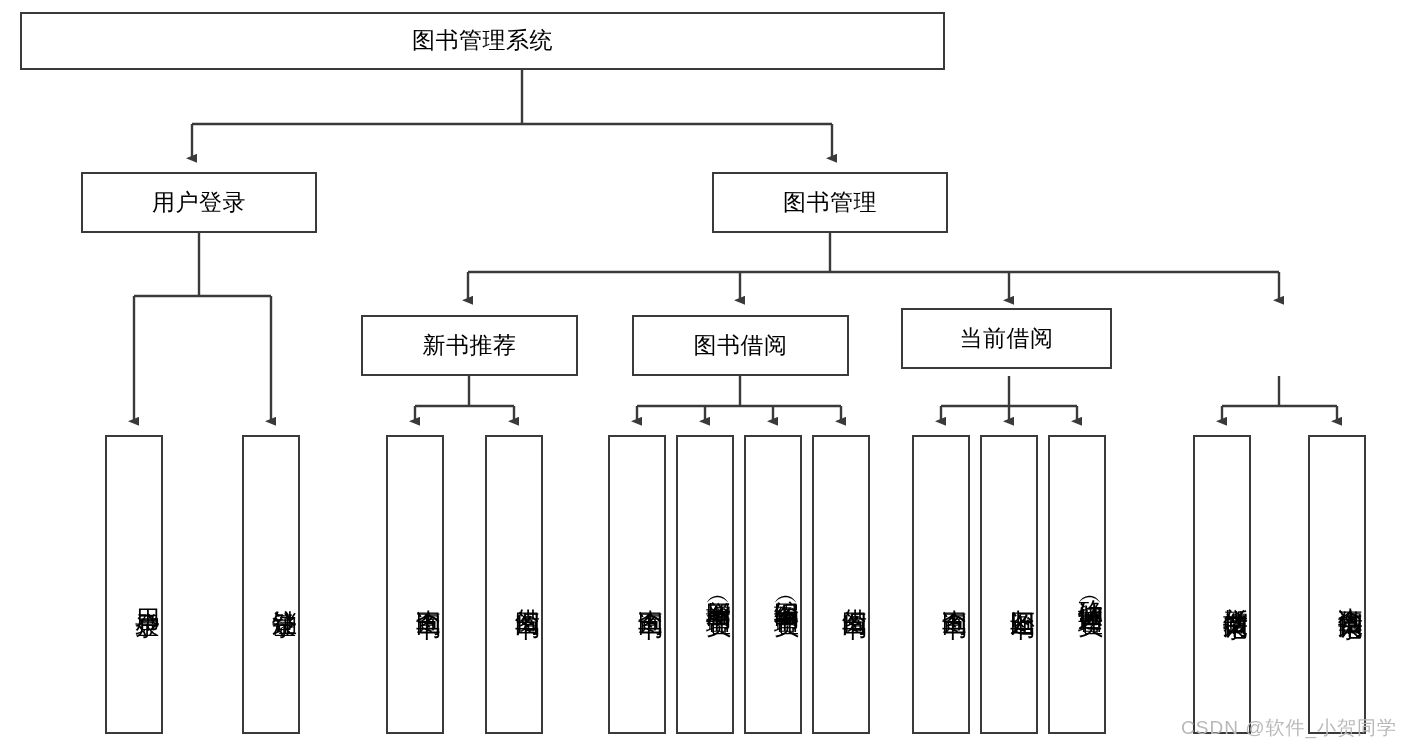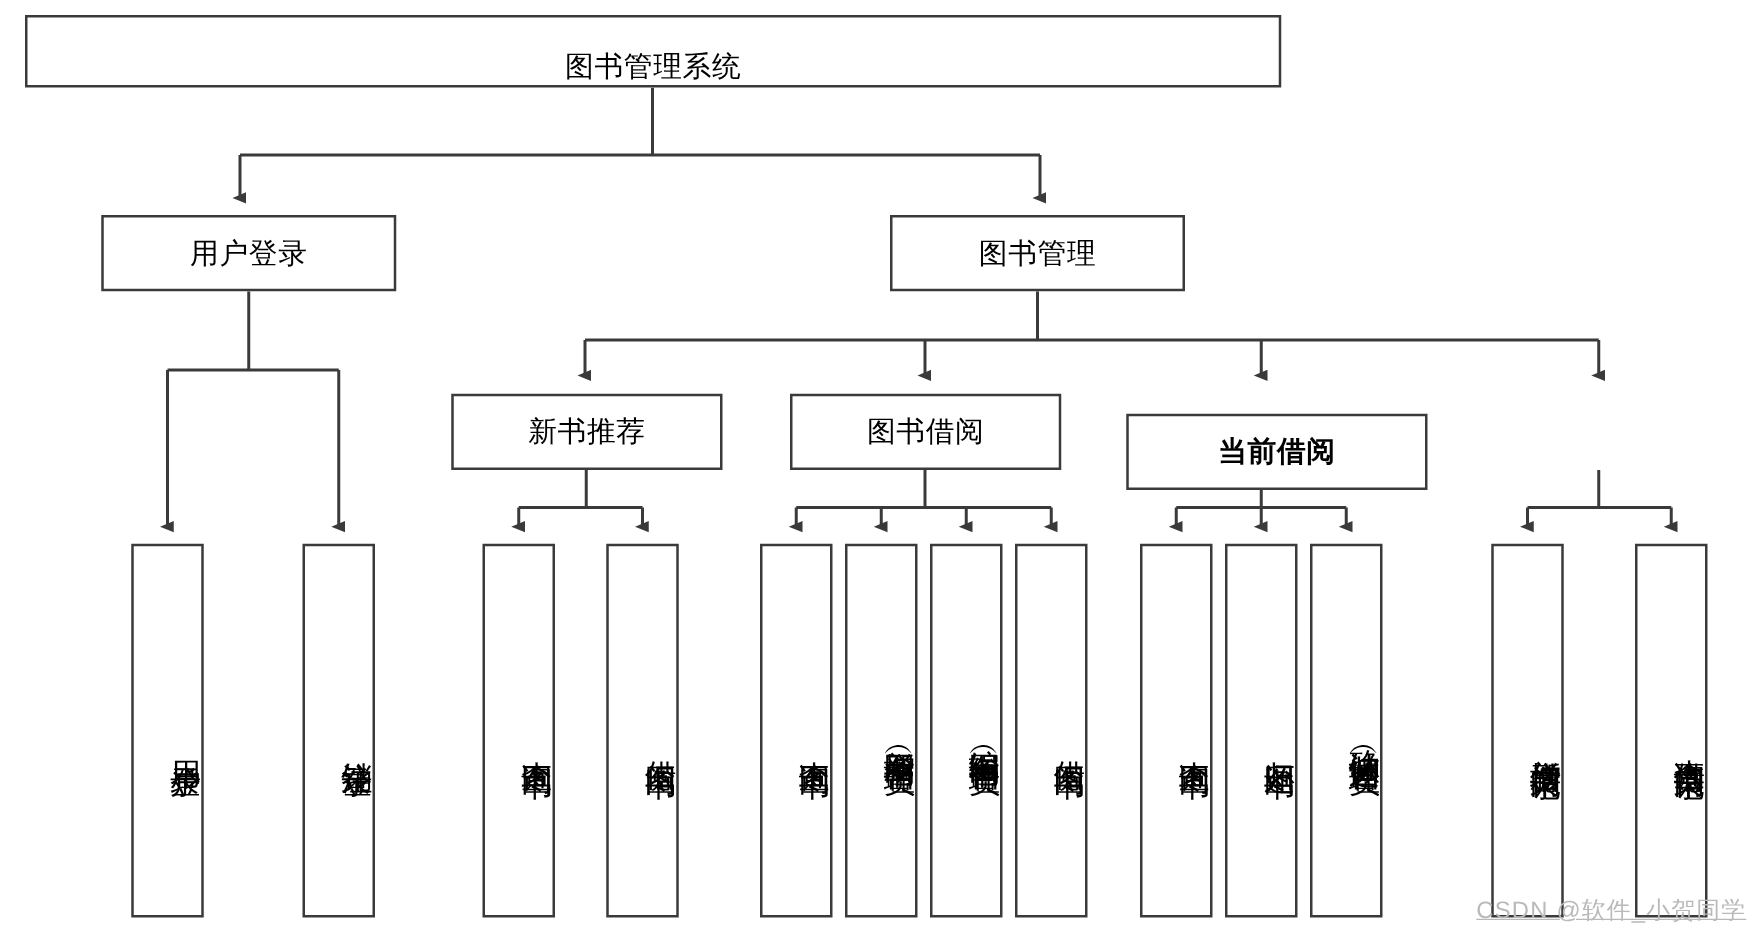--- a/index.html
+++ b/index.html
@@ -57,21 +57,20 @@
     display: block;
   }
   #watermark {
     position: absolute;
     right: 8px;
     bottom: 6px;
     font-size: 19px;
     color: #b9b9b9;
     letter-spacing: 1px;
     white-space: nowrap;
-    text-decoration: underline;
   }
 </style>
 </head>
 <body>
 
 <div id="canvas">
 
   <svg class="edges" viewBox="0 0 1405 747">
     <defs>
       <marker id="arrow" markerWidth="12" markerHeight="12" refX="4.2" refY="5" orient="auto" markerUnits="userSpaceOnUse">
@@ -115,38 +114,38 @@
       <path d="M1009,406 L1009,421" marker-end="url(#arrow)"></path>
       <path d="M1077,406 L1077,421" marker-end="url(#arrow)"></path>
 
       <path d="M1279,376 L1279,406"></path>
       <path d="M1222,406 L1337,406"></path>
       <path d="M1222,406 L1222,421" marker-end="url(#arrow)"></path>
       <path d="M1337,406 L1337,421" marker-end="url(#arrow)"></path>
     </g>
   </svg>
 
-  <div class="node horiz" style="left:20px; top:12px; width:1005px; height:58px;align-items:flex-end;">
+  <div class="node horiz" style="left:20px; top:12px; width:925px; height:58px;">
     <span class="label">图书管理系统</span>
   </div>
 
   <div class="node horiz" style="left:81px; top:172px; width:236px; height:61px;">
     <span class="label">用户登录</span>
   </div>
   <div class="node horiz" style="left:712px; top:172px; width:236px; height:61px;text-align:center;">
     <span class="label">图书管理</span>
   </div>
 
   <div class="node horiz" style="left:361px; top:315px; width:217px; height:61px;">
     <span class="label">新书推荐</span>
   </div>
   <div class="node horiz" style="left:632px; top:315px; width:217px; height:61px;font-family:Liberation Serif, serif;">
     <span class="label">图书借阅</span>
   </div>
-  <div class="node horiz" style="left:901px; top:331px; width:241px; height:61px;font-weight:bold;">
+  <div class="node horiz" style="left:901px; top:308px; width:211px; height:61px;">
     <span class="label">当前借阅</span>
   </div>
 
   <div class="node vert" style="left:105px; top:435px; width:58px; height:299px;">
     <span class="label">用户登录</span>
   </div>
   <div class="node vert" style="left:242px; top:435px; width:58px; height:299px;">
     <span class="label">注销登录</span>
   </div>
 

